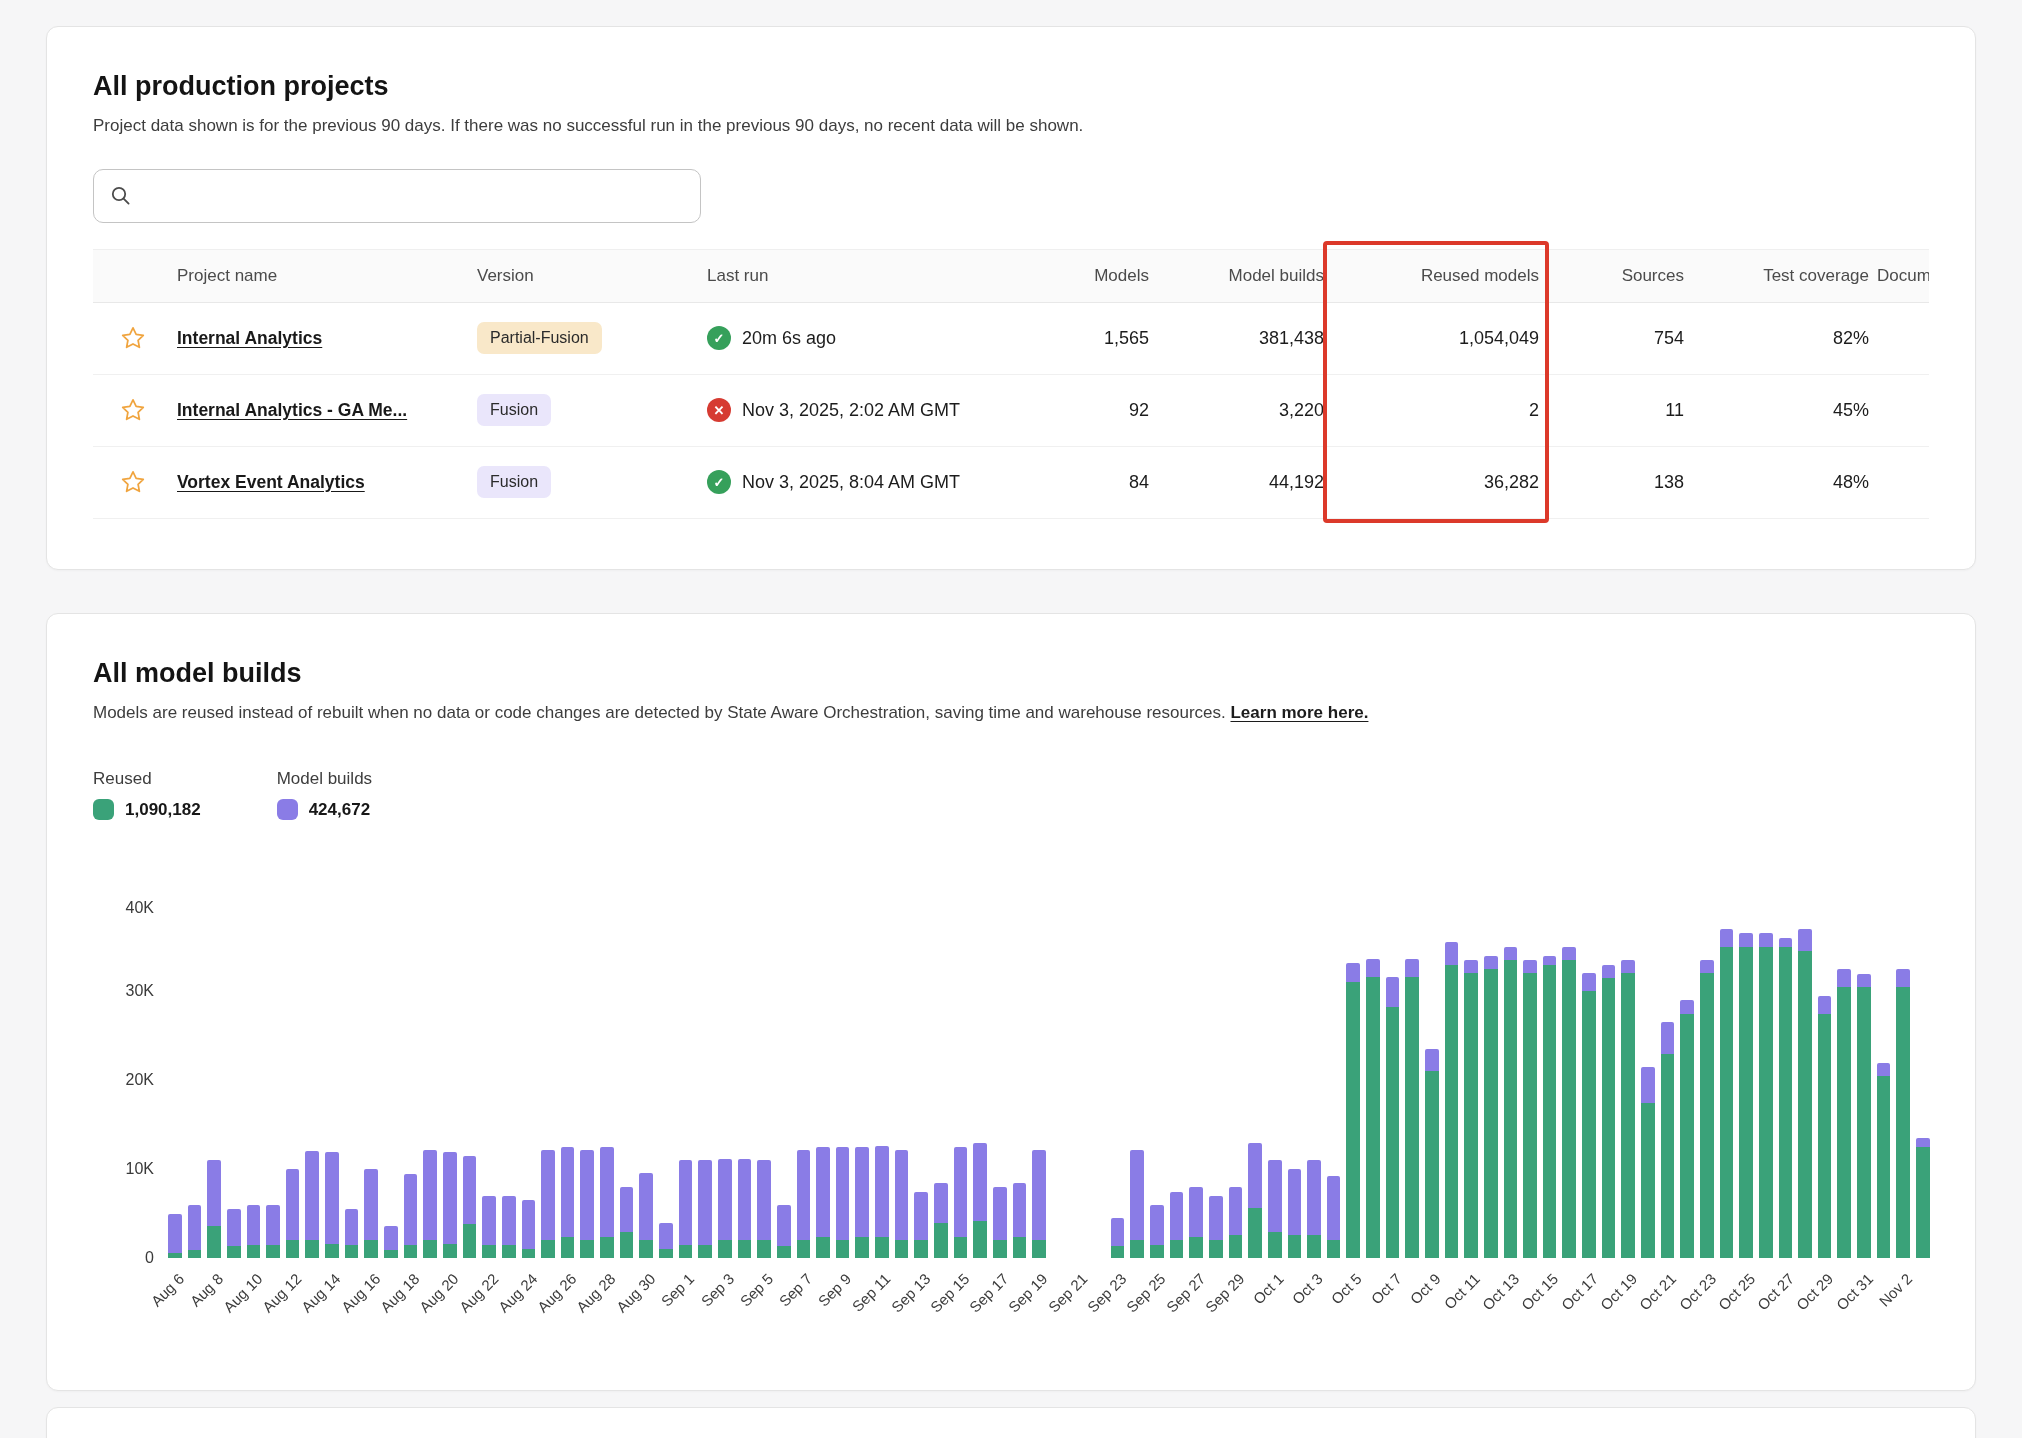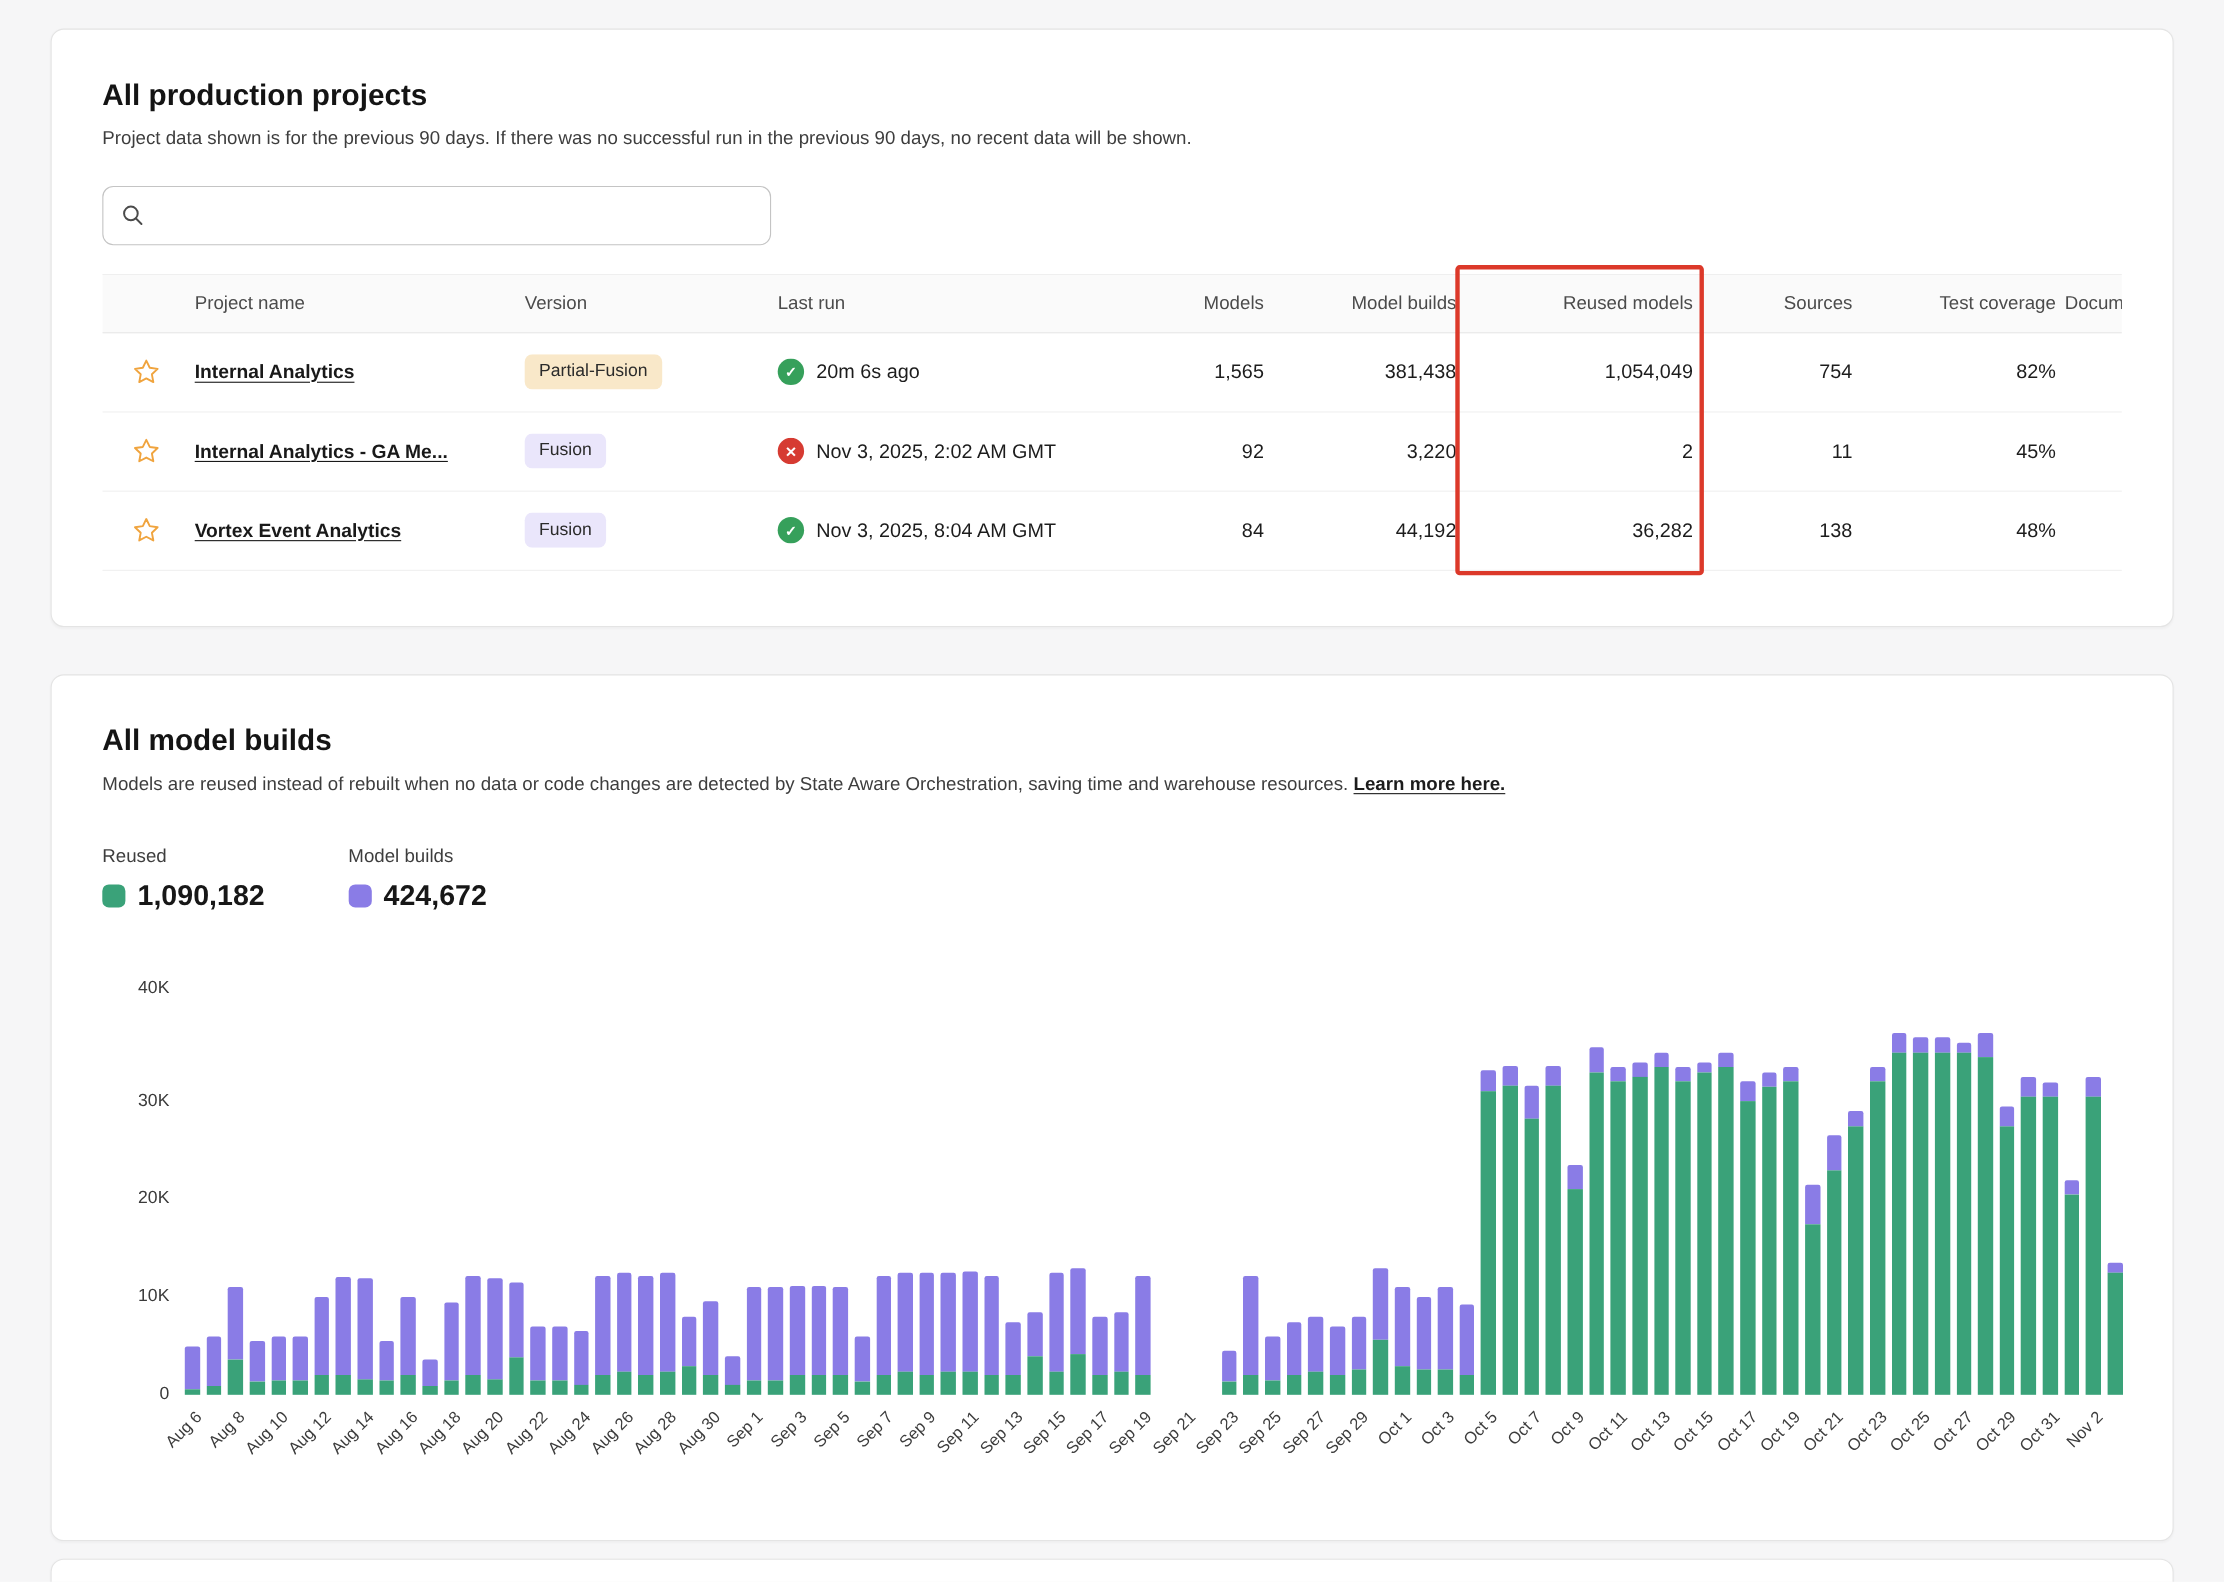--- a/index.html
+++ b/index.html
@@ -70,21 +70,21 @@
   .builds-head { display:flex; justify-content:space-between; align-items:flex-end; }
   .env-btn {
     display:flex; align-items:center; gap:11px; height:51px; padding:0 19px;
     border:1px solid #cdcdcd; border-radius:10px; background:#fff;
     font-size:17.5px; color:#1c1c1c; font-family:inherit; cursor:pointer;
   }
   .legend { display:flex; gap:76px; margin-top:44px; }
   .legend-label { font-size:17px; color:#3d3d3d; margin-bottom:10px; }
   .legend-row { display:flex; align-items:center; gap:11px; }
   .swatch { width:21px; height:21px; border-radius:6px; }
-  .legend-value { font-size:26px; font-weight:600; color:#171717; }
+  .legend-value { font-size:17px; font-weight:600; color:#171717; }
 
   
   .chart { display:flex; margin-top:82px; margin-bottom:84px; }
   .y-axis { width:75px; position:relative; height:356px; }
   .y-tick { position:absolute; right:14px; font-size:16px; color:#3a3a3a; }
   .plot { flex:1; position:relative; height:356px; }
   .bars { display:flex; align-items:flex-end; gap:6px; height:356px; }
   .slot { flex:1; height:100%; position:relative; display:flex; flex-direction:column; justify-content:flex-end; }
   .seg { width:100%; }
   .seg.top { border-radius:2px 2px 0 0; }
@@ -222,21 +222,21 @@
         </div>
       </div>
     </div>
 
     <div class="chart">
       <div class="y-axis" id="y-axis">
           <div class="y-tick" style="bottom: -9px;">0</div>
           <div class="y-tick" style="bottom: 80px;">10K</div>
           <div class="y-tick" style="bottom: 169px;">20K</div>
           <div class="y-tick" style="bottom: 258px;">30K</div>
-          <div class="y-tick" style="bottom: 360px;">40K</div>
+          <div class="y-tick" style="bottom: 341px;">40K</div>
         </div>
       <div class="plot">
         <div class="bars" id="bars">
             <div class="slot">
               <div class="seg top" style="height: 39.16px; background: rgb(138, 124, 230);"></div>
               <div class="seg" style="height: 5.34px; background: rgb(58, 162, 121);"></div>
               <div class="x-label">Aug 6</div>
             </div>
             <div class="slot">
               <div class="seg top" style="height: 45.39px; background: rgb(138, 124, 230);"></div>

